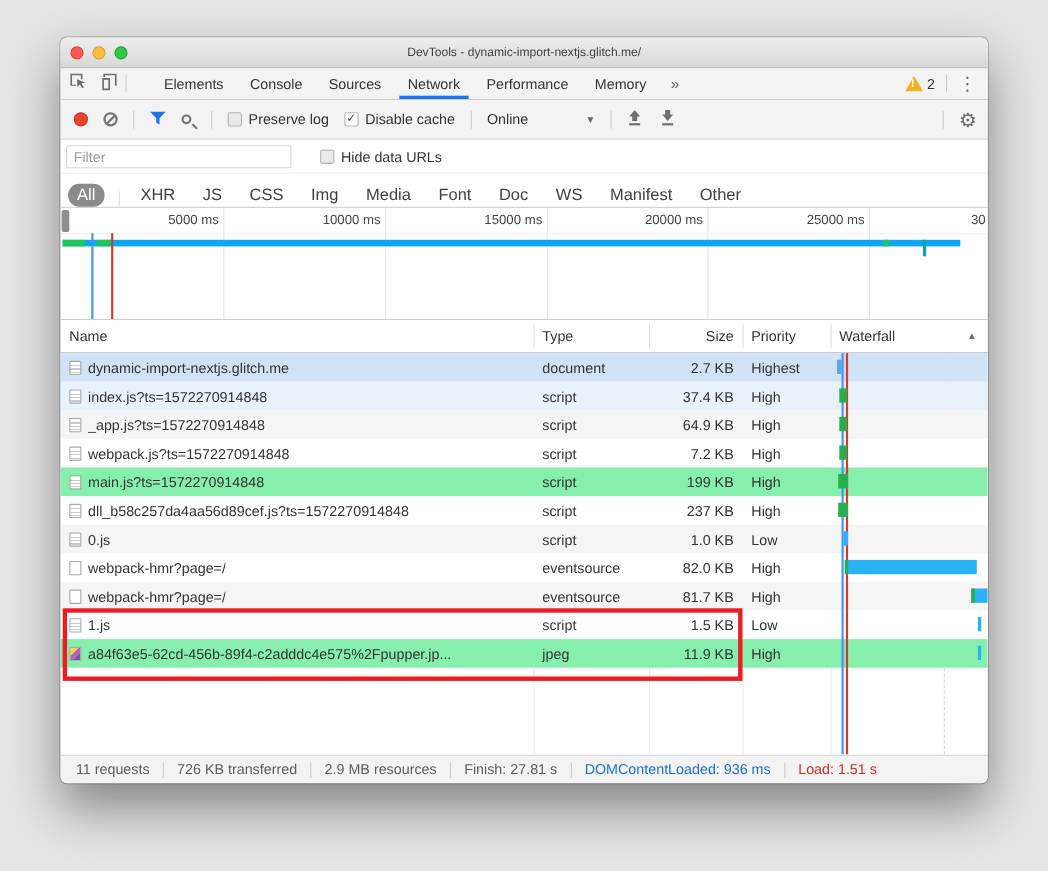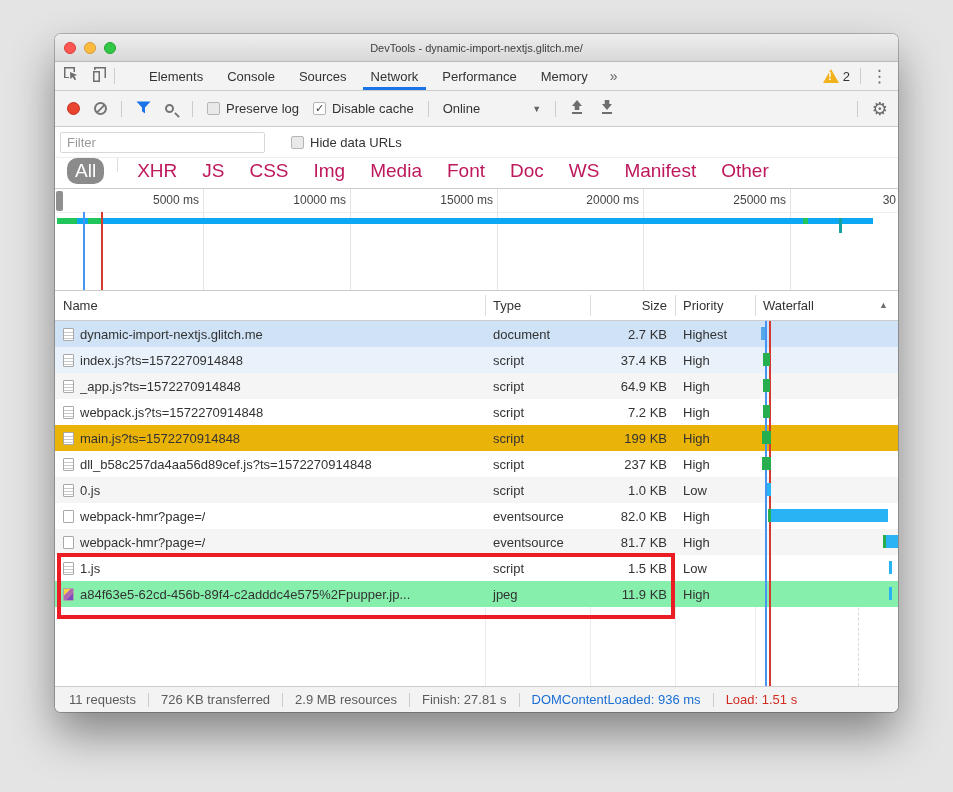--- a/index.html
+++ b/index.html
@@ -63,22 +63,22 @@
   .throttle { display:flex; align-items:center; gap:52px; color:#333; }
   .caret { font-size:9px; color:#666; }
   .updown { display:flex; align-items:center; gap:16px; }
   .spacer { flex:1; }
   .gear { font-size:18px; color:#6b6b6b; }
   
   .filterrow { height:31px; background:#fff; display:flex; align-items:center; padding:0 10px 0 5px; gap:26px; border-bottom:1px solid #eee; font-size:13px; }
   .filter-input { width:205px; height:21px; border:1px solid #d8d8d8; border-radius:2px; padding:0 6px; font-size:13px; font-family:"Liberation Sans",sans-serif; color:#333; }
   .filter-input::placeholder { color:#9a9a9a; }
   
-  .pillsrow { height:31px; background:#fff; border-bottom:1px solid #ccc; display:flex; align-items:flex-start; gap:13px; padding-left:12px; font-size:19px; }
-  .pill { color:#be185d; padding:2px 6px; }
+  .pillsrow { height:31px; background:#fff; border-bottom:1px solid #ccc; display:flex; align-items:flex-end; gap:13px; padding-left:7px; font-size:15px; }
+  .pill { color:#404040; padding:2px 6px; }
   .pill.sel { background:#8b8b8b; color:#fff; border-radius:10px; padding:2px 8px; }
   .pill-div { width:1px; height:14px; background:#ddd; }
   
   .overview { height:102px; background:#fff; border-bottom:1px solid #ccc; position:relative; overflow:hidden; }
   .ov-grid { position:absolute; top:0; bottom:0; width:1px; background:#e3e3e3; }
   .ov-label { position:absolute; top:4px; font-size:12px; color:#444; width:80px; text-align:right; }
   .ov-label-edge { position:absolute; top:4px; right:2px; font-size:12px; color:#444; }
   .ov-ruler-line { position:absolute; left:0; right:0; top:23px; height:1px; background:#eee; }
   .scrubber { position:absolute; left:1px; top:2px; width:7px; height:20px; background:#8f8f8f; border-radius:2px; }
   .ov-bar { position:absolute; top:29px; height:6px; left:2px; width:816px; background:#0ba7f2; }
@@ -318,21 +318,21 @@
   </div>
         <div class="row" style="top: 78px; background: rgb(255, 255, 255);">
     <div class="cell c-name">
       <span class="ficon doc"></span>
       <span class="nm">webpack.js?ts=1572270914848</span>
     </div>
     <div class="cell c-type">script</div>
     <div class="cell c-size">7.2 KB</div>
     <div class="cell c-prio">High</div>
   </div>
-        <div class="row" style="top: 104px; background: #eab308;">
+        <div class="row" style="top: 104px; background: #86efac;">
     <div class="cell c-name">
       <span class="ficon doc"></span>
       <span class="nm">main.js?ts=1572270914848</span>
     </div>
     <div class="cell c-type">script</div>
     <div class="cell c-size">199 KB</div>
     <div class="cell c-prio">High</div>
   </div>
         <div class="row" style="top: 130px; background: rgb(255, 255, 255);">
     <div class="cell c-name">

